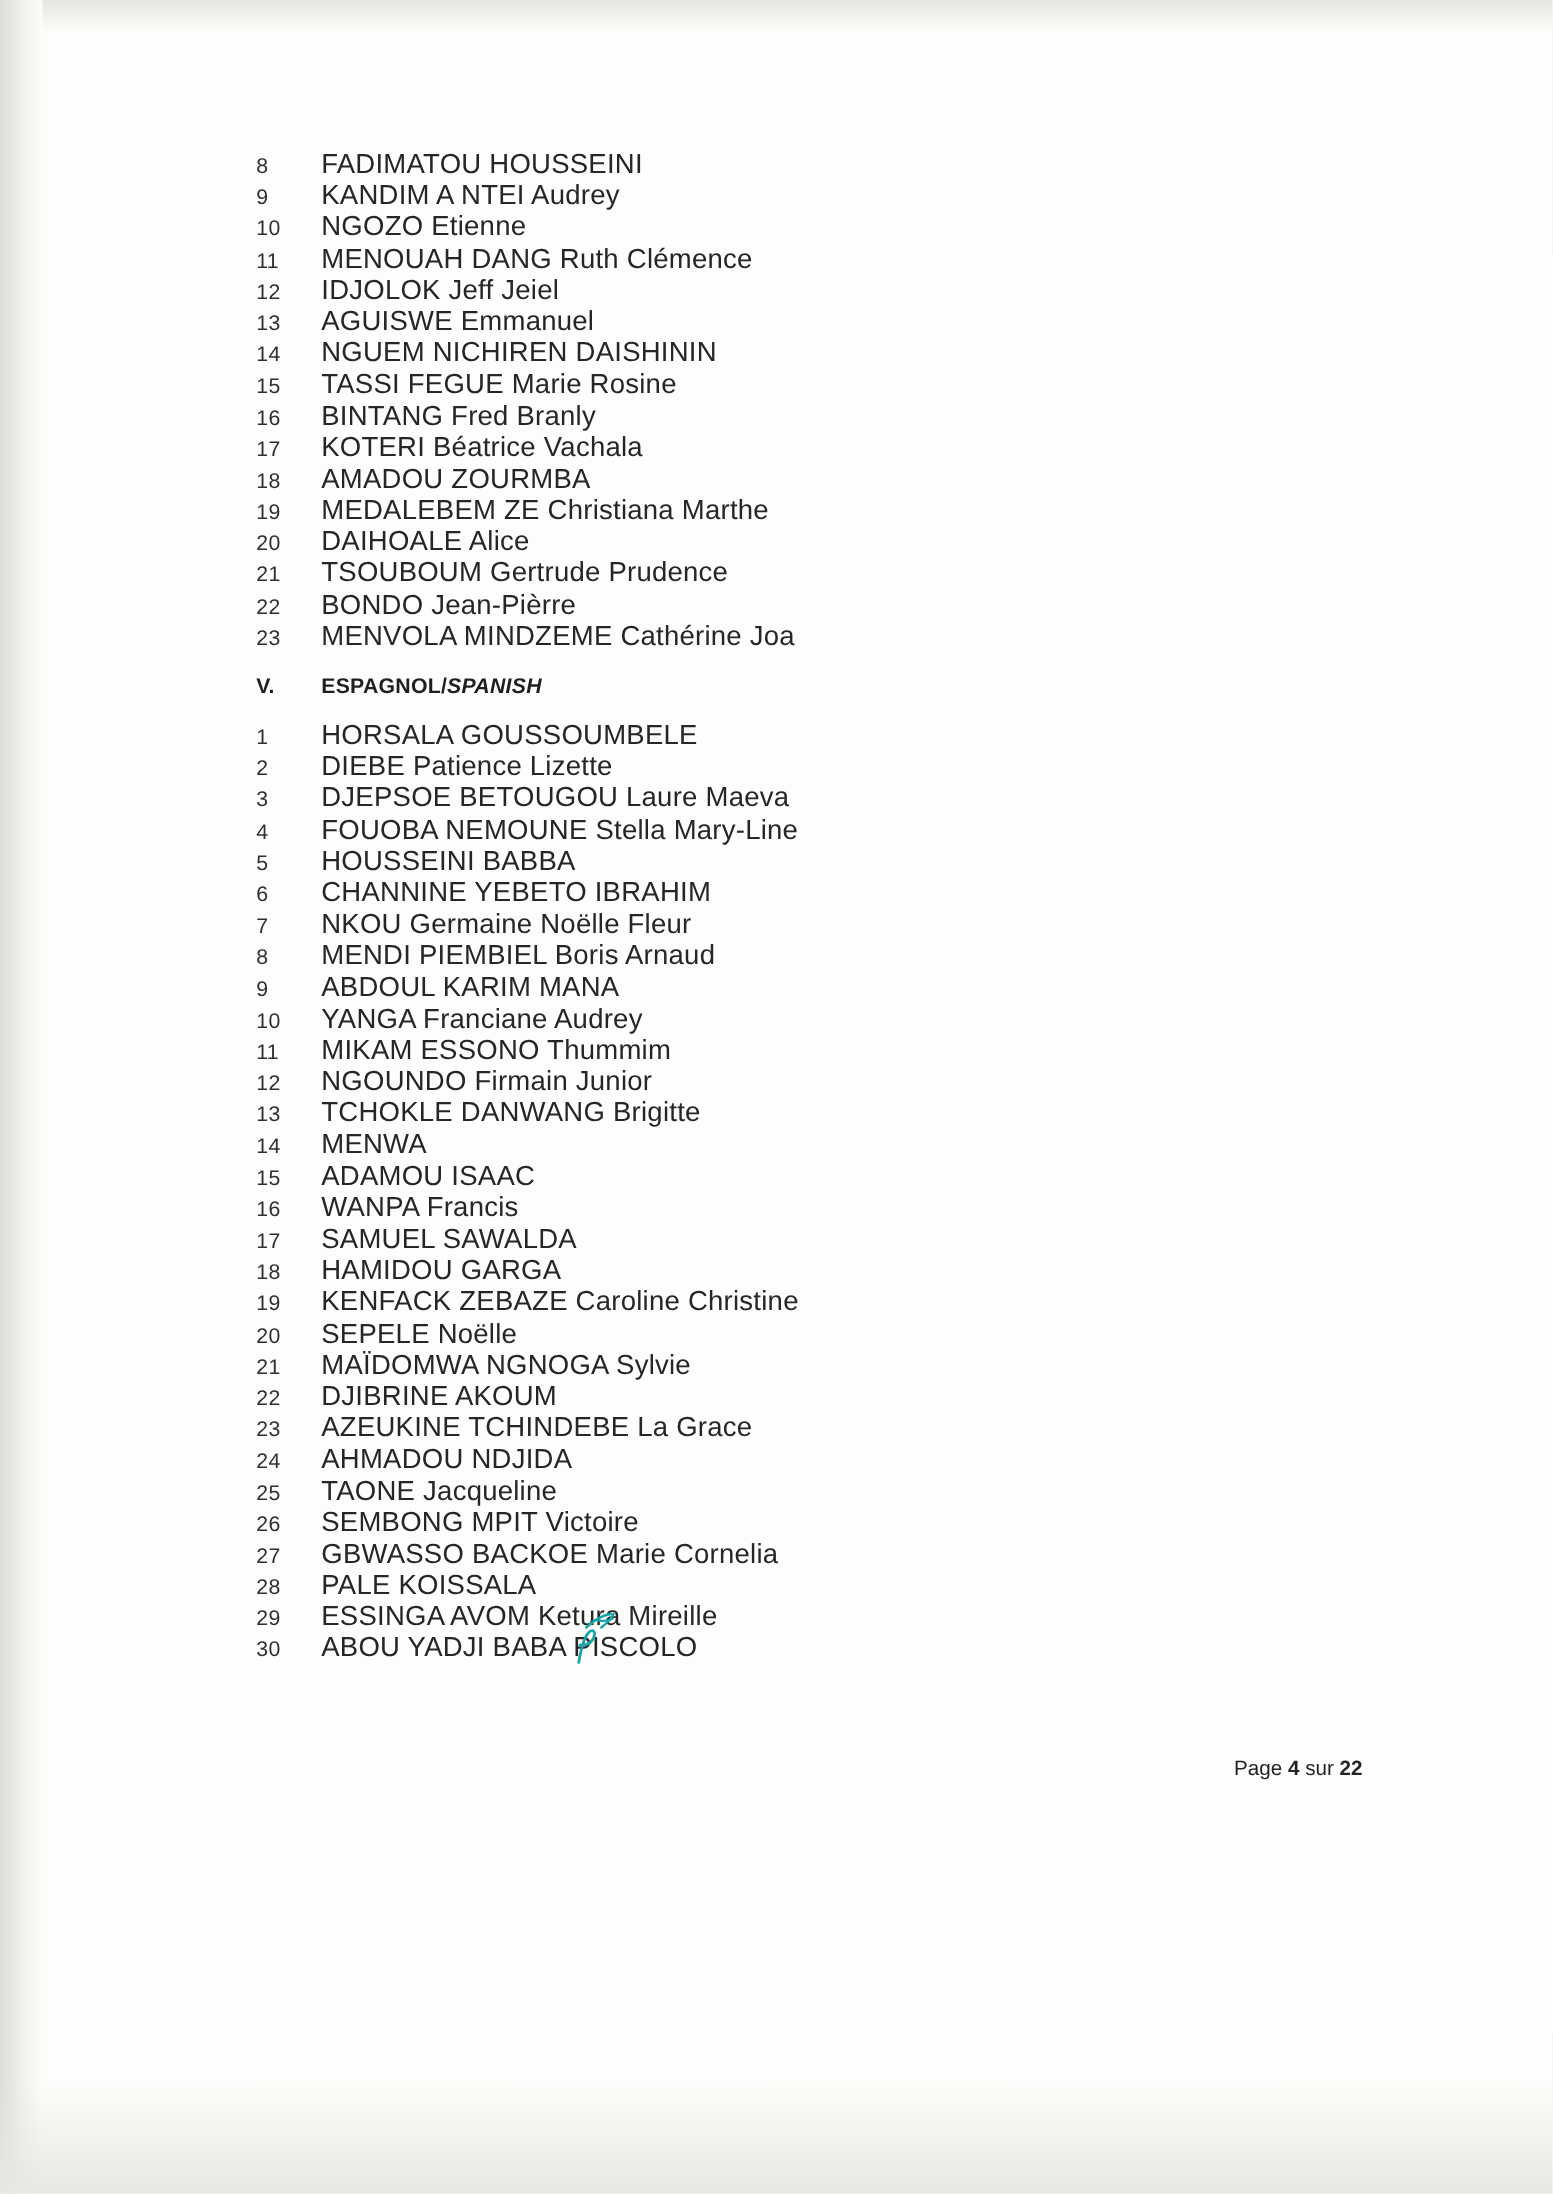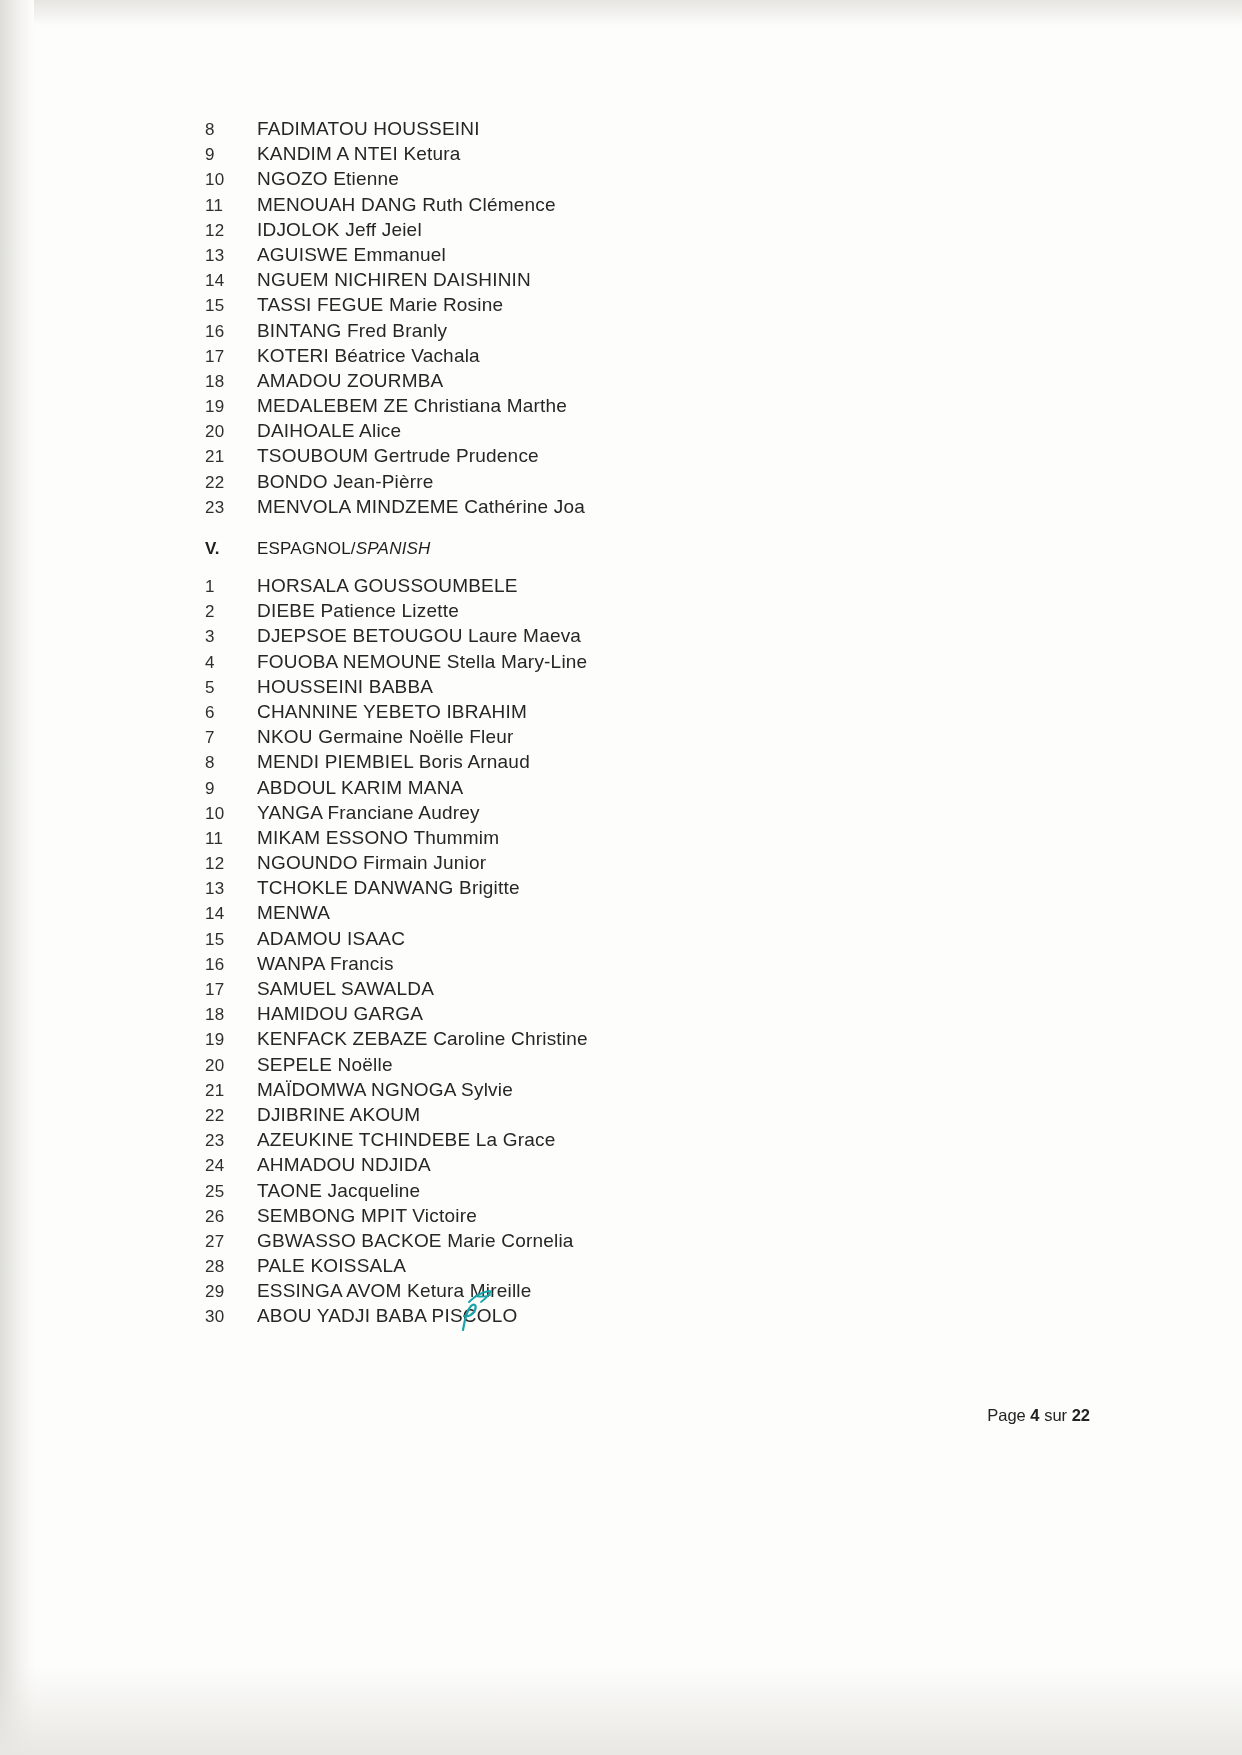--- a/index.html
+++ b/index.html
@@ -58,41 +58,41 @@
     color: #2b2b2b;
   }
   .num {
     width: 52px;
     flex: 0 0 52px;
     font-size: 17px;
     letter-spacing: 0.3px;
     color: #2f2f2f;
   }
   .name {
-    font-size: 19px;
+    font-size: 22px;
     letter-spacing: 0.2px;
     color: #262626;
     white-space: nowrap;
   }
   .section-head {
     display: flex;
     align-items: baseline;
     height: 36px;
     margin-top: 18px;
   }
   .section-num {
     width: 52px;
     flex: 0 0 52px;
     font-size: 17px;
     font-weight: bold;
     color: #1f1f1f;
   }
   .section-title {
     font-size: 17px;
-    font-weight: normal;
+    font-weight: bold;
     color: #1f1f1f;
     letter-spacing: 0.2px;
   }
   .section-title .ital {
     font-style: italic;
   }
   .footer {
     position: absolute;
     right: 152px;
     bottom: 330px;
@@ -119,21 +119,21 @@
 
   <div class="content">
 
     <div class="list">
       <div class="row">
           <span class="num">8</span>
           <span class="name">FADIMATOU HOUSSEINI</span>
         </div>
       <div class="row">
           <span class="num">9</span>
-          <span class="name">KANDIM A NTEI Ketura</span>
+          <span class="name">KANDIM A NTEI Audrey</span>
         </div>
       <div class="row">
           <span class="num">10</span>
           <span class="name">NGOZO Etienne</span>
         </div>
       <div class="row">
           <span class="num">11</span>
           <span class="name">MENOUAH DANG Ruth Clémence</span>
         </div>
       <div class="row">

